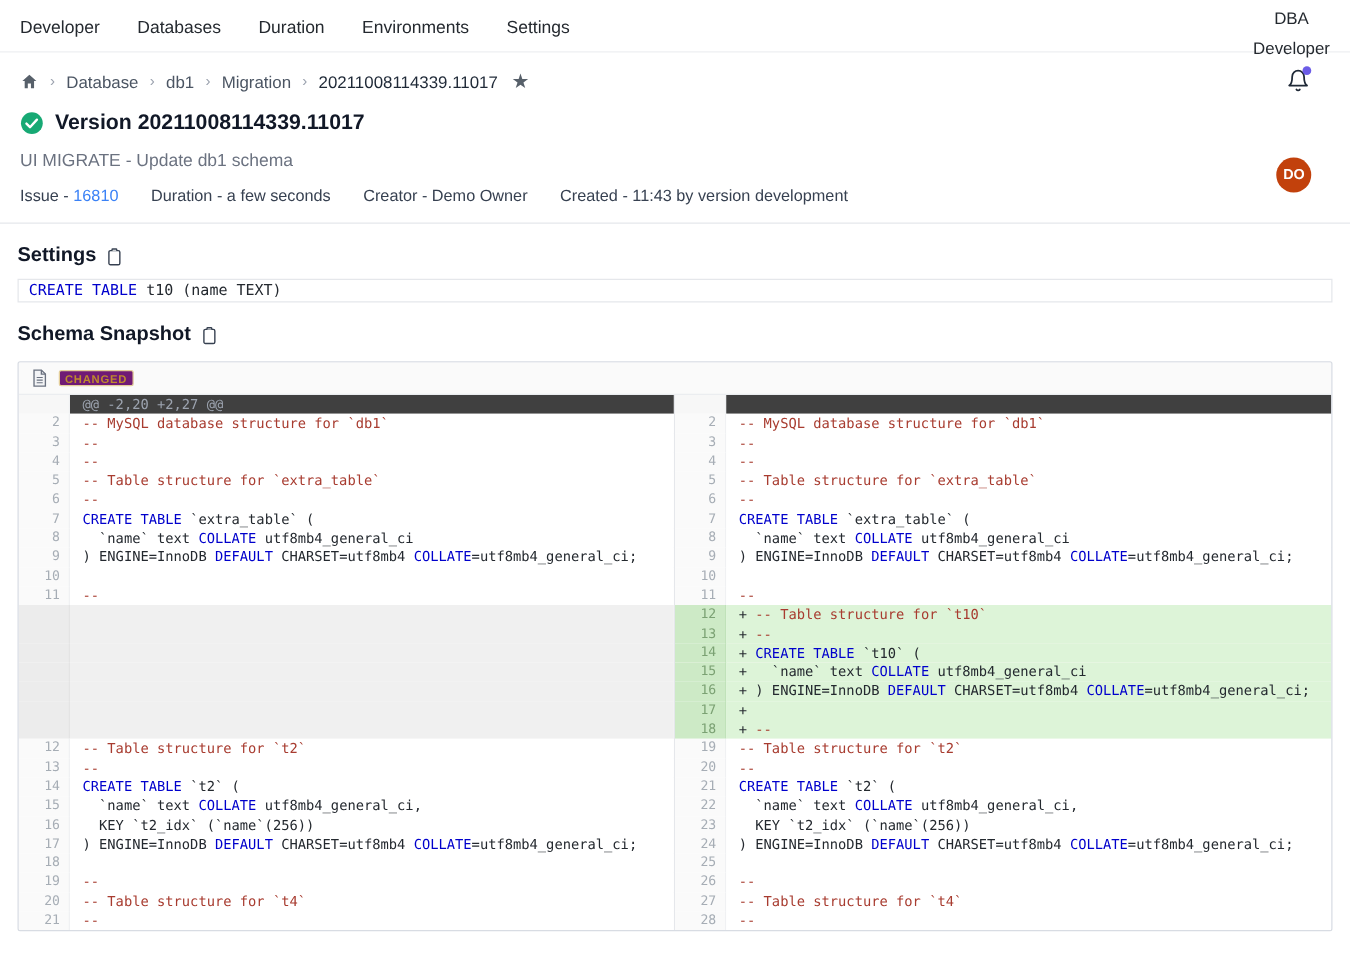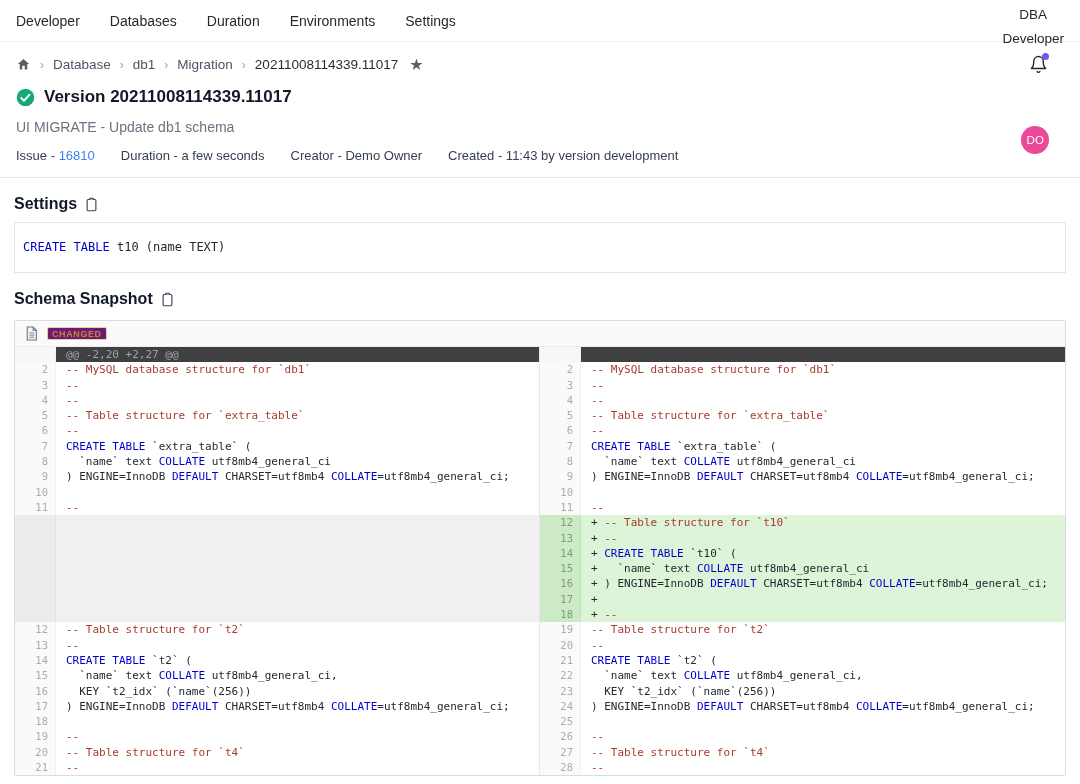--- a/index.html
+++ b/index.html
@@ -12,22 +12,22 @@
     border-bottom:1px solid #eef0f2; }
   .topnav .links { display:flex; gap:30px; font-size:14px; }
   .topnav .links span { cursor:pointer; }
   .topnav .right { margin-left:auto; display:flex; align-items:center; gap:9px; font-size:13.5px;flex-direction:column; }
   .lbl-indigo { color:#6366f1; }
   .u { text-decoration:underline; cursor:pointer; }
   .gap-l { margin-left:8px; }
   .bell-wrap { position:relative; margin-left:10px; cursor:pointer; }
   .bell-dot { position:absolute; top:-2px; right:-1px; width:7px; height:7px;
     border-radius:50%; background:#6c5ce7; }
-  .avatar { width:28px; height:28px; border-radius:50%; background:#ec4899; color:#fff;
-    font-size:11.5px; font-weight:400; display:flex; align-items:center; justify-content:center;
+  .avatar { width:28px; height:28px; border-radius:50%; background:#c2410c; color:#fff;
+    font-size:11.5px; font-weight:700; display:flex; align-items:center; justify-content:center;
     margin-left:4px; cursor:pointer;margin-top:40px; }
 
   
   .breadcrumb { display:flex; align-items:center; gap:9px; padding:13px 16px 6px;
     font-size:13.5px; color:#4b5563; }
   .breadcrumb .sep { color:#9ca3af; font-size:12px; }
   .breadcrumb .crumb { cursor:pointer; }
   .breadcrumb .crumb:last-of-type { color:#1f2937; }
   .star { color:#57606a; font-size:16px; margin-left:2px; cursor:pointer; }
 
@@ -37,21 +37,21 @@
   .subtitle { padding:12px 16px 0; font-size:14px; color:#6b7280; }
   .meta-row { padding:13px 16px 0; font-size:13px; color:#374151; display:flex; gap:26px; }
   .meta-row a { color:#3b82f6; text-decoration:none; cursor:pointer; }
   .divider { border:none; border-top:1px solid #e5e7eb; margin-top:14px; }
 
   .section { padding:0 14px; }
   .sec-head { display:flex; align-items:center; gap:7px; margin-top:17px; }
   .sec-head h2 { font-size:16px; font-weight:600; color:#111827; }
   .copy-icon { cursor:pointer; display:flex; }
 
-  .stmt-box { margin-top:9px; border:1px solid #e5e7eb; padding:16px 8px;
+  .stmt-box { margin-top:9px; border:1px solid #e5e7eb; padding:0 8px;
     font-size:12px; line-height:17px; white-space:pre; }
 
   .toggle-row { display:flex; align-items:center; gap:10px; margin-top:11px; }
   .toggle { width:38px; height:21px; border-radius:11px; background:#4f46e5; position:relative;
     cursor:pointer; flex:none; }
   .toggle .knob { position:absolute; top:2.5px; right:2.5px; width:16px; height:16px;
     border-radius:50%; background:#fff; }
   .toggle-label { font-size:13px; font-weight:700; color:#111827; }
   .toggle-hint { font-size:13px; color:#9ca3af; }
 

